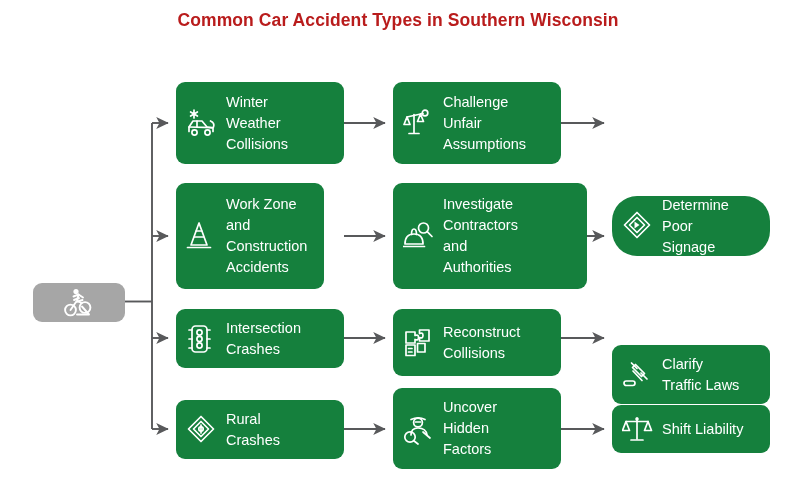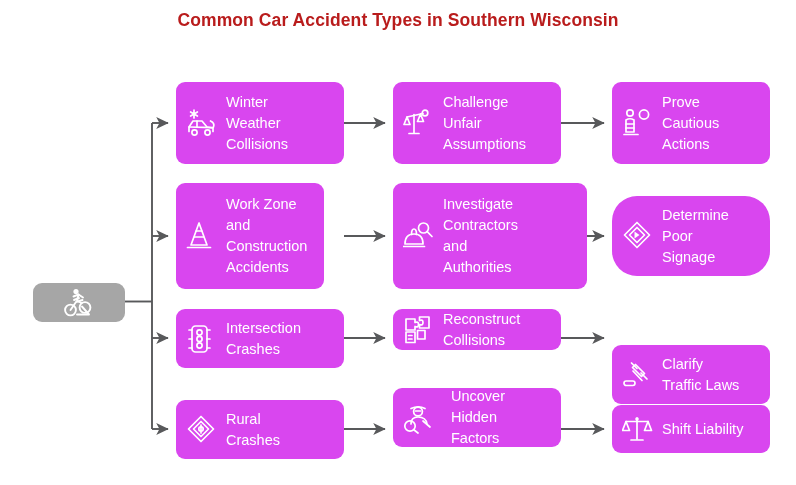--- a/index.html
+++ b/index.html
@@ -39,21 +39,21 @@
   }
   .node {
     position: absolute;
     box-sizing: border-box;
     display: flex;
     align-items: center;
     border-radius: 9px;
     padding: 6px 10px 6px 9px;
   }
   .node.blue {
-    background: #d946ef;
+    background: #15803d;
   }
   .node.root {
     background: #a6a6a6;
   }
   .node .ico {
     flex: 0 0 auto;
     width: 34px;
     height: 34px;
     margin-right: 7px;
     display: flex;
@@ -157,34 +157,20 @@
         <circle cx="22" cy="5" r="2.8"></circle>
         <path d="M4 9 L1 16.5 L7 16.5 Z"></path>
         <path d="M17.5 6 L14.5 13.5 L20.5 13.5 Z"></path>
       </svg>
     </span>
     <span class="txt">Challenge
 Unfair
 Assumptions</span>
   </div>
 
-  <div class="node blue r1c3" style="left:612px; top:82px; width:158px; height:82px;">
-    <span class="ico">
-      <svg width="32" height="30" viewBox="0 0 32 30" fill="none" stroke="#ffffff" stroke-width="1.7" stroke-linecap="round" stroke-linejoin="round">
-        <circle cx="8" cy="5" r="3.2"></circle>
-        <path d="M4 12 Q8 9.5 12 12 L12 24 L4 24 Z"></path>
-        <path d="M4 16 L12 16 M4 20 L12 20"></path>
-        <path d="M2 26.5 L16 26.5"></path>
-        <circle cx="22" cy="6.5" r="4.6"></circle>
-      </svg>
-    </span>
-    <span class="txt">Prove
-Cautious
-Actions</span>
-  </div>
 
   <div class="node blue r2c1" style="left:176px; top:183px; width:148px; height:106px;">
     <span class="ico">
       <svg width="32" height="32" viewBox="0 0 32 32" fill="none" stroke="#ffffff" stroke-width="1.7" stroke-linecap="round" stroke-linejoin="round">
         <path d="M13 3 L5 25 L21 25 Z"></path>
         <path d="M10.2 11 L15.8 11 M8.5 17 L17.5 17"></path>
         <path d="M1.5 27.5 L24.5 27.5"></path>
       </svg>
     </span>
     <span class="txt">Work Zone
@@ -202,21 +188,21 @@
         <path d="M8.5 14.5 Q8.5 9 11 9 Q13.5 9 13.5 14.5"></path>
         <path d="M0.5 26.5 L21.5 26.5"></path>
       </svg>
     </span>
     <span class="txt">Investigate
 Contractors
 and
 Authorities</span>
   </div>
 
-  <div class="node blue r2c3" style="left:612px; top:196px; width:158px; height:80px;border-radius:25px;">
+  <div class="node blue r2c3" style="left:612px; top:196px; width:158px; height:60px;border-radius:25px;">
     <span class="ico">
       <svg width="32" height="32" viewBox="0 0 32 32" fill="none" stroke="#ffffff" stroke-width="1.7" stroke-linecap="round" stroke-linejoin="round">
         <path d="M15 2.5 L27.5 15 L15 27.5 L2.5 15 Z"></path>
         <path d="M15 7.5 L22.5 15 L15 22.5 L7.5 15 Z"></path>
         <path d="M12.5 11.5 L12.5 18.5 L17.5 15 Z" fill="#ffffff" stroke="none"></path>
       </svg>
     </span>
     <span class="txt">Determine
 Poor
 Signage</span>
@@ -230,21 +216,21 @@
         <circle cx="12.5" cy="16" r="2.6"></circle>
         <circle cx="12.5" cy="22.5" r="2.6"></circle>
         <path d="M2 7 L5 7 M2 16 L5 16 M2 25 L5 25"></path>
         <path d="M20 7 L23 7 M20 16 L23 16 M20 25 L23 25"></path>
       </svg>
     </span>
     <span class="txt">Intersection
 Crashes</span>
   </div>
 
-  <div class="node blue r3c2" style="left:393px; top:309px; width:168px; height:41px;">
+  <div class="node blue r3c2" style="left:393px; top:309px; width:168px; height:67px;">
     <span class="ico">
       <svg width="32" height="30" viewBox="0 0 32 30" fill="none" stroke="#ffffff" stroke-width="1.7" stroke-linecap="round" stroke-linejoin="round">
         <path d="M3 4 L12 4 L12 7.5 Q15.5 6 15.5 9.5 Q15.5 13 12 11.5 L12 15 L3 15 Z"></path>
         <path d="M16.5 2 L26 2 L26 13 L16.5 13 L16.5 9.5 Q20 11 20 7.5 Q20 4 16.5 5.5 Z"></path>
         <path d="M3 17 L12 17 L12 27.5 L3 27.5 Z"></path>
         <path d="M5.5 20.5 L9 20.5 M5.5 24 L9 24"></path>
         <path d="M14.5 15.5 L22 15.5 L22 24 L14.5 24 Z"></path>
       </svg>
     </span>
     <span class="txt">Reconstruct
@@ -271,21 +257,21 @@
         <path d="M15 2.5 L27.5 15 L15 27.5 L2.5 15 Z"></path>
         <path d="M15 7.5 L22.5 15 L15 22.5 L7.5 15 Z"></path>
         <path d="M15 11 L15 19"></path>
         <circle cx="15" cy="15" r="2.2"></circle>
       </svg>
     </span>
     <span class="txt">Rural
 Crashes</span>
   </div>
 
-  <div class="node blue r4c2" style="left:393px; top:388px; width:168px; height:59px;gap:8px;">
+  <div class="node blue r4c2" style="left:393px; top:388px; width:168px; height:81px;">
     <span class="ico">
       <svg width="32" height="32" viewBox="0 0 32 32" fill="none" stroke="#ffffff" stroke-width="1.7" stroke-linecap="round" stroke-linejoin="round">
         <path d="M8 6.5 Q15.5 3 22 6.5"></path>
         <circle cx="15" cy="9.5" r="4.4"></circle>
         <path d="M12.5 9 L17.5 9"></path>
         <path d="M8 22 Q8 15 15 15 Q23 15 24 22"></path>
         <circle cx="7" cy="24" r="5.2"></circle>
         <path d="M10.8 27.8 L15 31"></path>
         <path d="M20 19 L27 25"></path>
       </svg>

